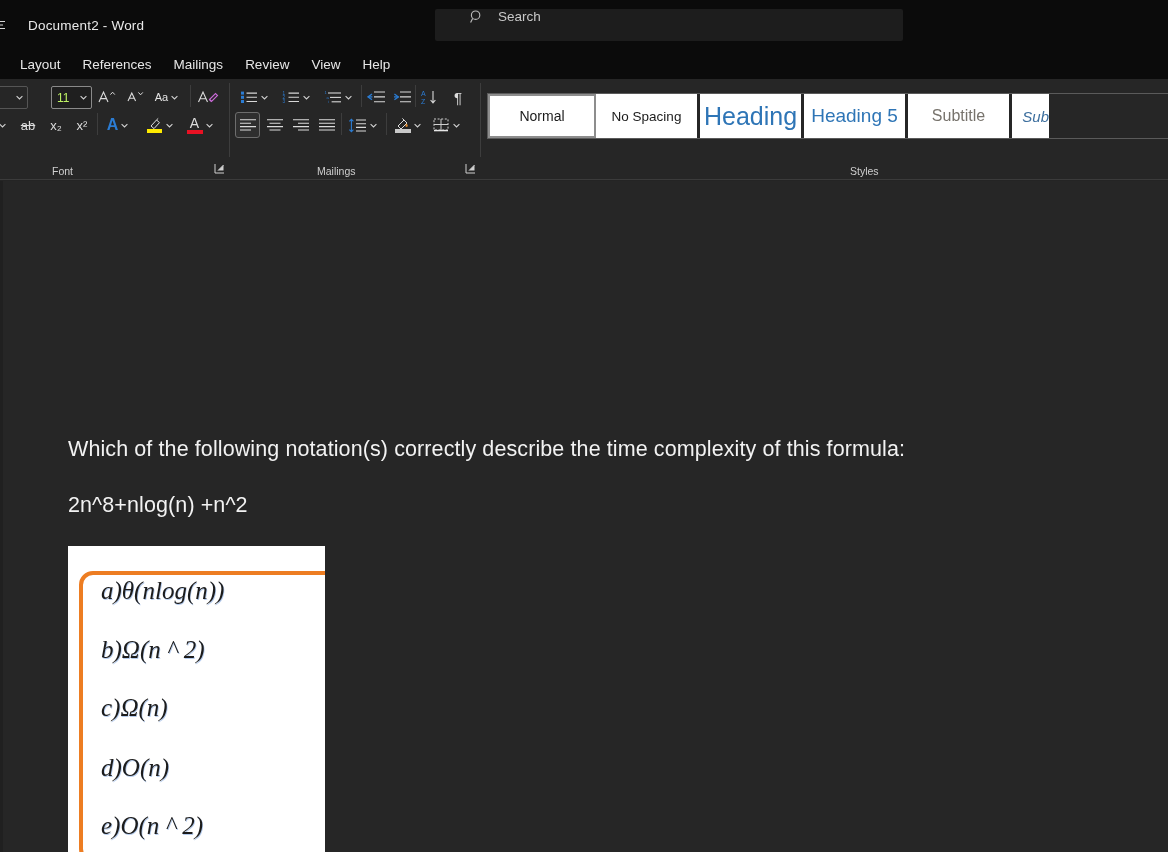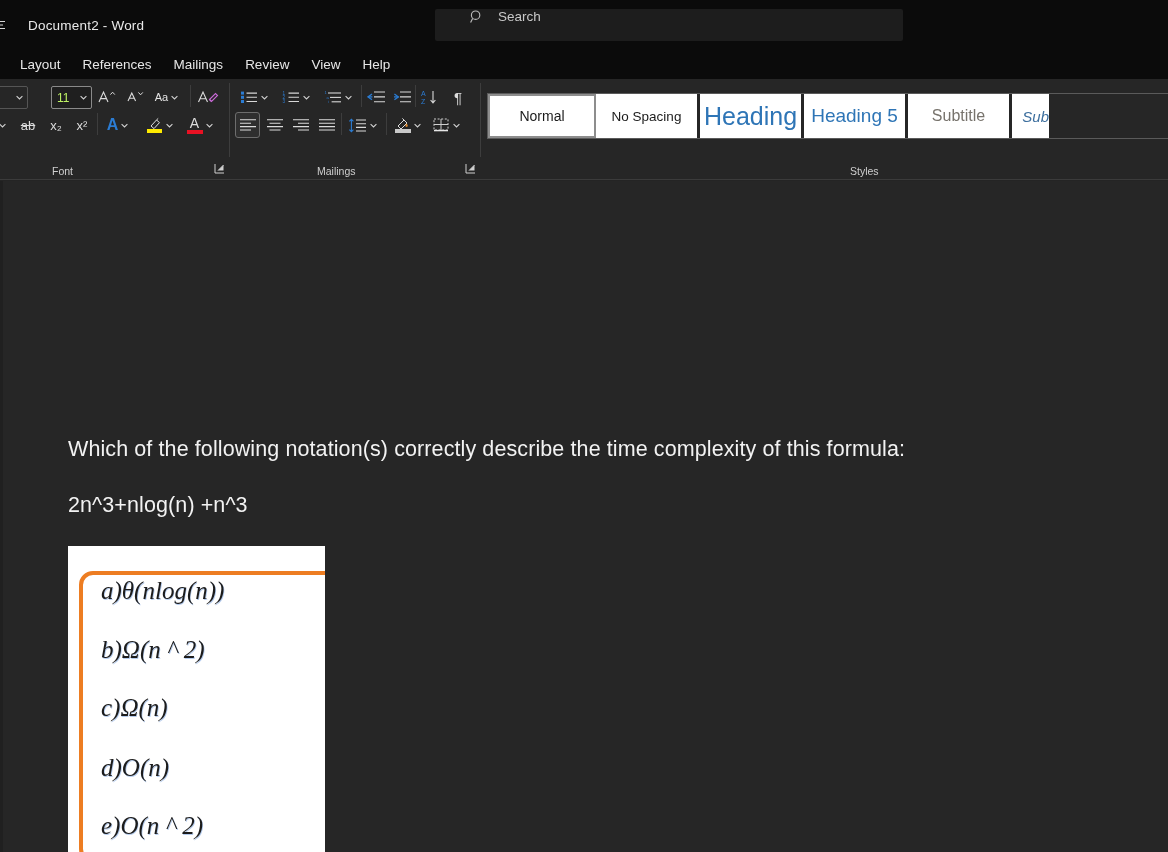--- a/index.html
+++ b/index.html
@@ -549,21 +549,21 @@
   </div>
   <div class="sty" style="width:40px;justify-content:flex-end;padding-left:6px;">
     <span class="s-subtle">Sub</span>
   </div>
 </div>
 
 <div class="doc">
   <div class="doc-edge"></div>
 
   <div class="para" id="p1">Which of the following notation(s) correctly describe the time complexity of this formula:</div>
-  <div class="para" id="p2">2n^3+nlog(n) +n^3</div>
+  <div class="para" id="p2">2n^8+nlog(n) +n^2</div>
 
   <div class="imgbox">
     <div class="orangebox"></div>
     <div class="opt" id="o1">a)θ(nlog(n))</div>
     <div class="opt" id="o2">b)Ω(n ^ 2)</div>
     <div class="opt" id="o3">c)Ω(n)</div>
     <div class="opt" id="o4">d)O(n)</div>
     <div class="opt" id="o5">e)O(n ^ 2)</div>
   </div>
 </div>

